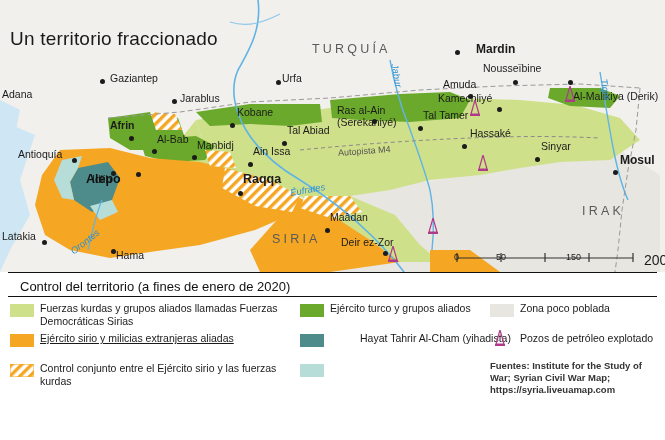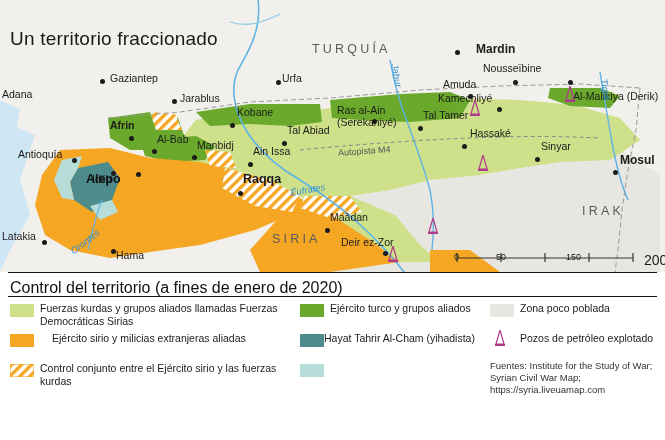--- a/index.html
+++ b/index.html
@@ -32,21 +32,21 @@
   .lbl.country{font-size:12.5px;letter-spacing:3.2px;color:#5a5a5a;}
   .lbl.bold{font-weight:bold;}
   .lbl.river{color:#2f8fd0;font-size:9.5px;font-style:italic;}
   .lbl.road{color:#555;font-size:9px;}
   .dot{
     position:absolute;width:5px;height:5px;border-radius:50%;
     background:#1b1b1b;
   }
   
   .legend-title{
-    position:absolute;left:10px;top:7px;font-size:16px;color:#111;
+    position:absolute;left:20px;top:7px;font-size:13px;color:#111;
   }
   .sep{
     position:absolute;left:8px;width:649px;height:1px;background:#111;
   }
   .sw{position:absolute;width:24px;height:13px;}
   .lg-txt{position:absolute;font-size:10.5px;color:#1b1b1b;line-height:13px;}
   .src{position:absolute;font-size:9.5px;color:#333;line-height:12px;}
   .scalebar{position:absolute;}
   .oil{position:absolute;}
 </style>
@@ -221,45 +221,45 @@
 
 <div id="legend-area">
   <div class="sep" style="top:0px;"></div>
   <div class="legend-title">Control del territorio (a fines de enero de 2020)</div>
   <div class="sep" style="top:24px;"></div>
 
   <div class="sw" style="left:10px;top:32px;background:#cfe08a;"></div>
   <div class="lg-txt" style="left:40px;top:30px;width:250px;">Fuerzas kurdas y grupos aliados llamadas Fuerzas Democráticas Sirias</div>
 
   <div class="sw" style="left:10px;top:62px;background:#f5a623;"></div>
-  <div class="lg-txt" style="left:52px;top:60px;width:250px;">Ejército sirio y milicias extranjeras aliadas</div>
+  <div class="lg-txt" style="left:40px;top:60px;width:250px;text-decoration:underline;">Ejército sirio y milicias extranjeras aliadas</div>
 
   <svg class="sw" style="left:10px;top:92px;" width="24" height="13">
     <rect width="24" height="13" fill="url(#hatchOrange2)"></rect>
     <defs>
       <pattern id="hatchOrange2" width="7" height="7" patternTransform="rotate(45)" patternUnits="userSpaceOnUse">
         <rect width="7" height="7" fill="#ffffff"></rect>
         <rect width="3.4" height="7" fill="#f5a623"></rect>
       </pattern>
     </defs>
     <rect width="24" height="13" fill="none" stroke="#f5a623" stroke-width="1"></rect>
   </svg>
   <div class="lg-txt" style="left:40px;top:90px;width:250px;">Control conjunto entre el Ejército sirio y las fuerzas kurdas</div>
 
   <div class="sw" style="left:300px;top:32px;background:#6aa92b;"></div>
   <div class="lg-txt" style="left:330px;top:30px;width:160px;">Ejército turco y grupos aliados</div>
 
   <div class="sw" style="left:300px;top:62px;background:#4e8c8c;"></div>
-  <div class="lg-txt" style="left:324px;top:60px;width:160px;">Hayat Tahrir Al-Cham (yihadista)</div>
+  <div class="lg-txt" style="left:324px;top:60px;width:160px;padding-left:36px;">Hayat Tahrir Al-Cham (yihadista)</div>
 
   <div class="sw" style="left:300px;top:92px;background:#b7ddd9;"></div>
 
   <div class="sw" style="left:490px;top:32px;background:#e8e6e0;"></div>
   <div class="lg-txt" style="left:520px;top:30px;width:150px;">Zona poco poblada</div>
 
   <svg style="position:absolute;left:495px;top:58px;" width="10" height="16" viewBox="0 0 10 16">
     <path d="M5 0 L9 14 L1 14 Z" fill="none" stroke="#b03a8a" stroke-width="1.2"></path>
     <rect x="0" y="14" width="10" height="2" fill="#b03a8a"></rect>
   </svg>
   <div class="lg-txt" style="left:520px;top:60px;width:150px;">Pozos de petróleo explotado</div>
 
-  <div class="src" style="left:490px;top:88px;width:170px;">Fuentes: Institute for the Study of War; Syrian Civil War Map; https://syria.liveuamap.com</div>
+  <div class="src" style="left:490px;top:88px;width:170px;font-weight:bold;">Fuentes: Institute for the Study of War; Syrian Civil War Map; https://syria.liveuamap.com</div>
 </div>
 
 </body></html>

